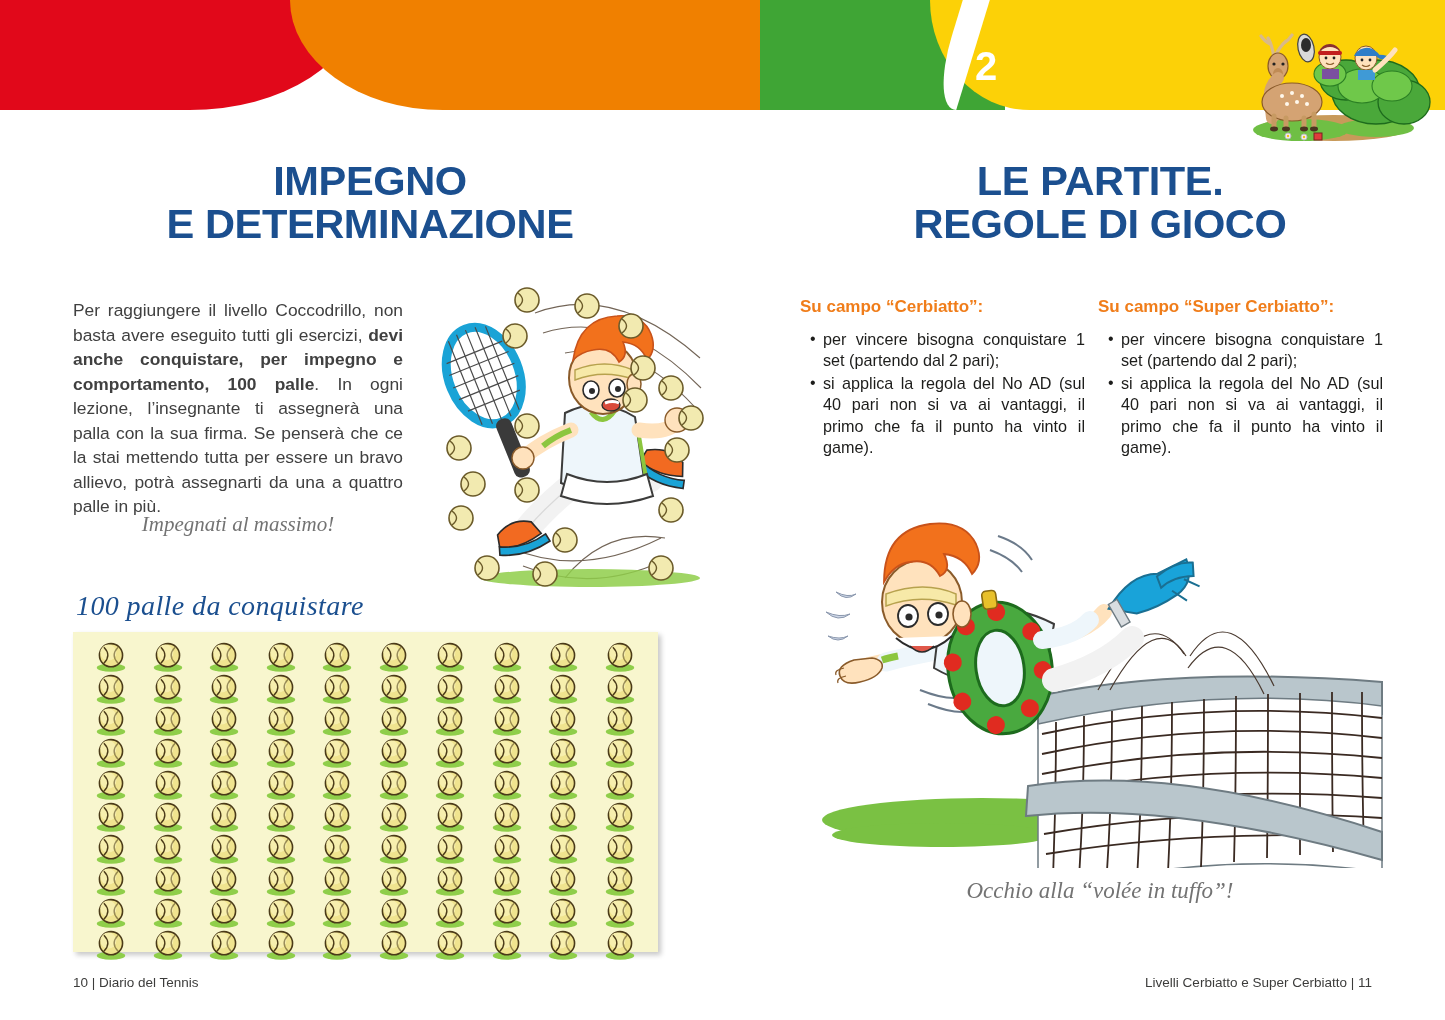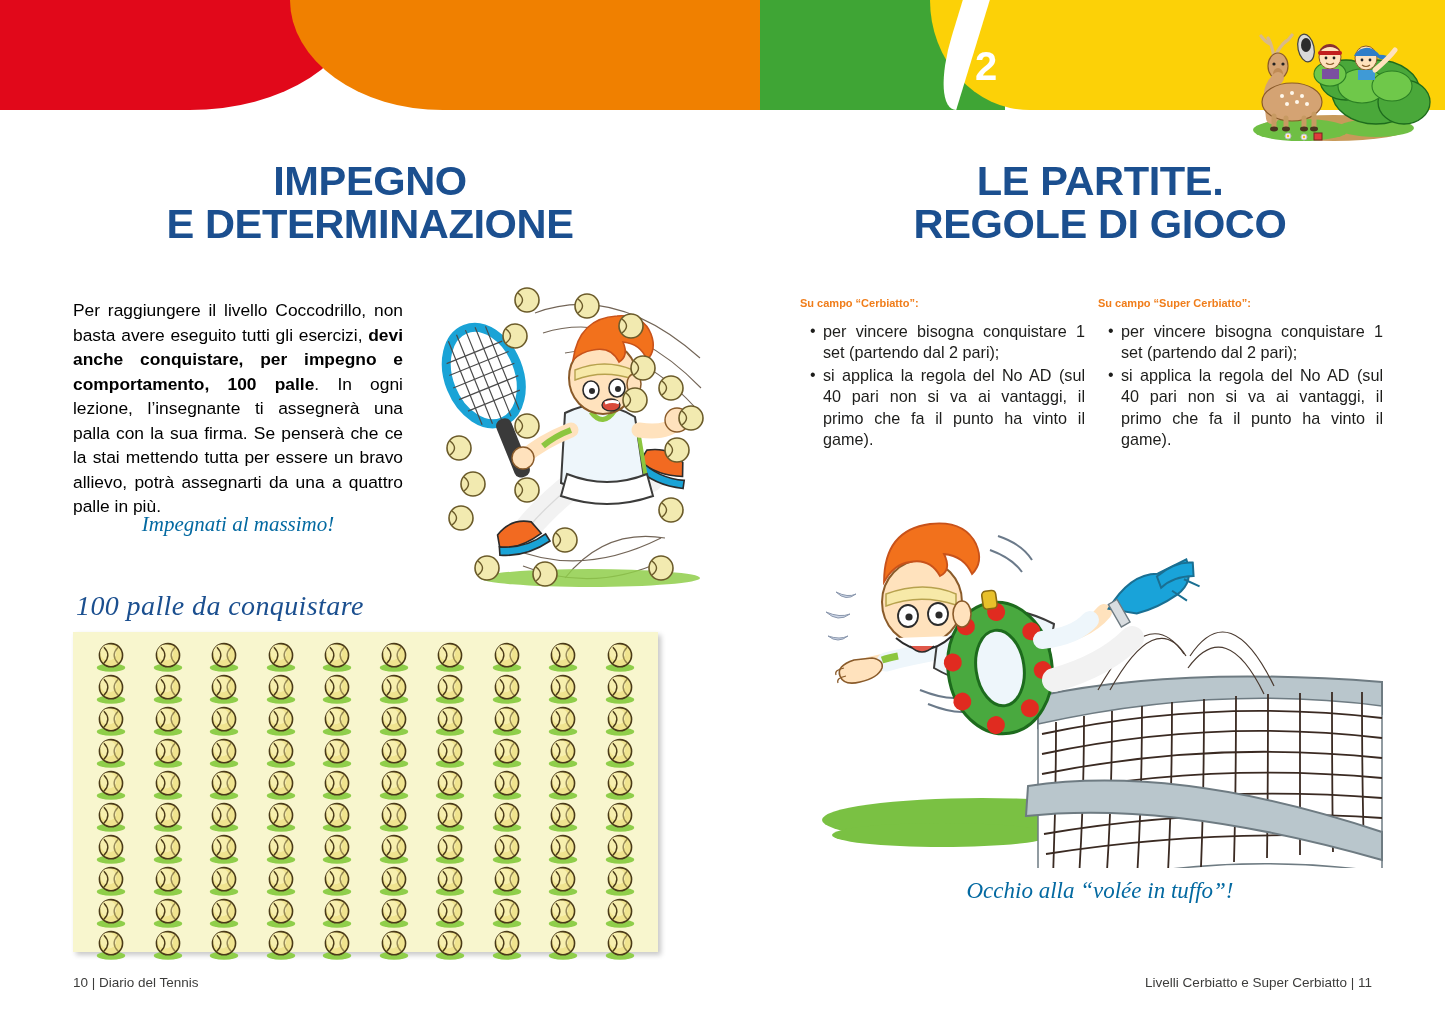--- a/index.html
+++ b/index.html
@@ -44,27 +44,27 @@
     font-family:"Liberation Sans", sans-serif;
     transform:scaleX(1.04);transform-origin:center;
   }
   .title-left{left:70px;top:160px;width:600px;}
   .title-right{left:800px;top:160px;width:600px;}
 
   
   .bodycol{
     position:absolute;left:73px;top:298px;width:330px;
     font-size:17.4px;line-height:1.41;text-align:justify;
-    color:#000000;
+    color:#404040;
     font-family:"Liberation Sans", sans-serif;
   }
   .bodycol b{font-weight:700;}
 
   .handwrite{
-    position:absolute;color:#0369a1;
+    position:absolute;color:#737373;
     font-family:"Liberation Serif", serif;
     font-style:italic;font-size:21px;
   }
   .hw-left{left:73px;top:512px;width:330px;text-align:center;}
   .hw-right{left:870px;top:878px;width:460px;text-align:center;font-size:23px;}
 
   .script-head{
     position:absolute;left:76px;top:590px;
     color:#1b4f8f;font-family:"Liberation Serif", serif;
     font-style:italic;font-size:28px;letter-spacing:.4px;
@@ -80,21 +80,21 @@
     display:grid;grid-template-columns:repeat(10,1fr);
     grid-template-rows:repeat(10,1fr);
     box-sizing:border-box;
   }
   .ballcell{position:relative;display:flex;align-items:center;justify-content:center;}
 
   
   .rulecol{position:absolute;top:296px;width:295px;font-size:16.2px;line-height:1.33;}
   .rulecol.c1{left:800px;}
   .rulecol.c2{left:1098px;}
-  .rulehead{color:#f07d1a;font-weight:700;font-size:11px;margin-bottom:2px;}
+  .rulehead{color:#f07d1a;font-weight:700;font-size:17px;margin-bottom:2px;}
   .rulelist{list-style:none;margin:10px;padding:0;}
   .rulelist li{position:relative;padding-left:13px;text-align:justify;margin-bottom:1px;}
   .rulelist li:before{content:"\2022";position:absolute;left:0;top:-1px;font-size:16px;}
 
   
   .net-wrap{position:absolute;left:792px;top:490px;width:600px;height:378px;}
 
   
   .footer{position:absolute;bottom:30px;font-size:13.5px;color:#3c3c3b;}
   .footer-left{left:73px;margin-top:36px;}

